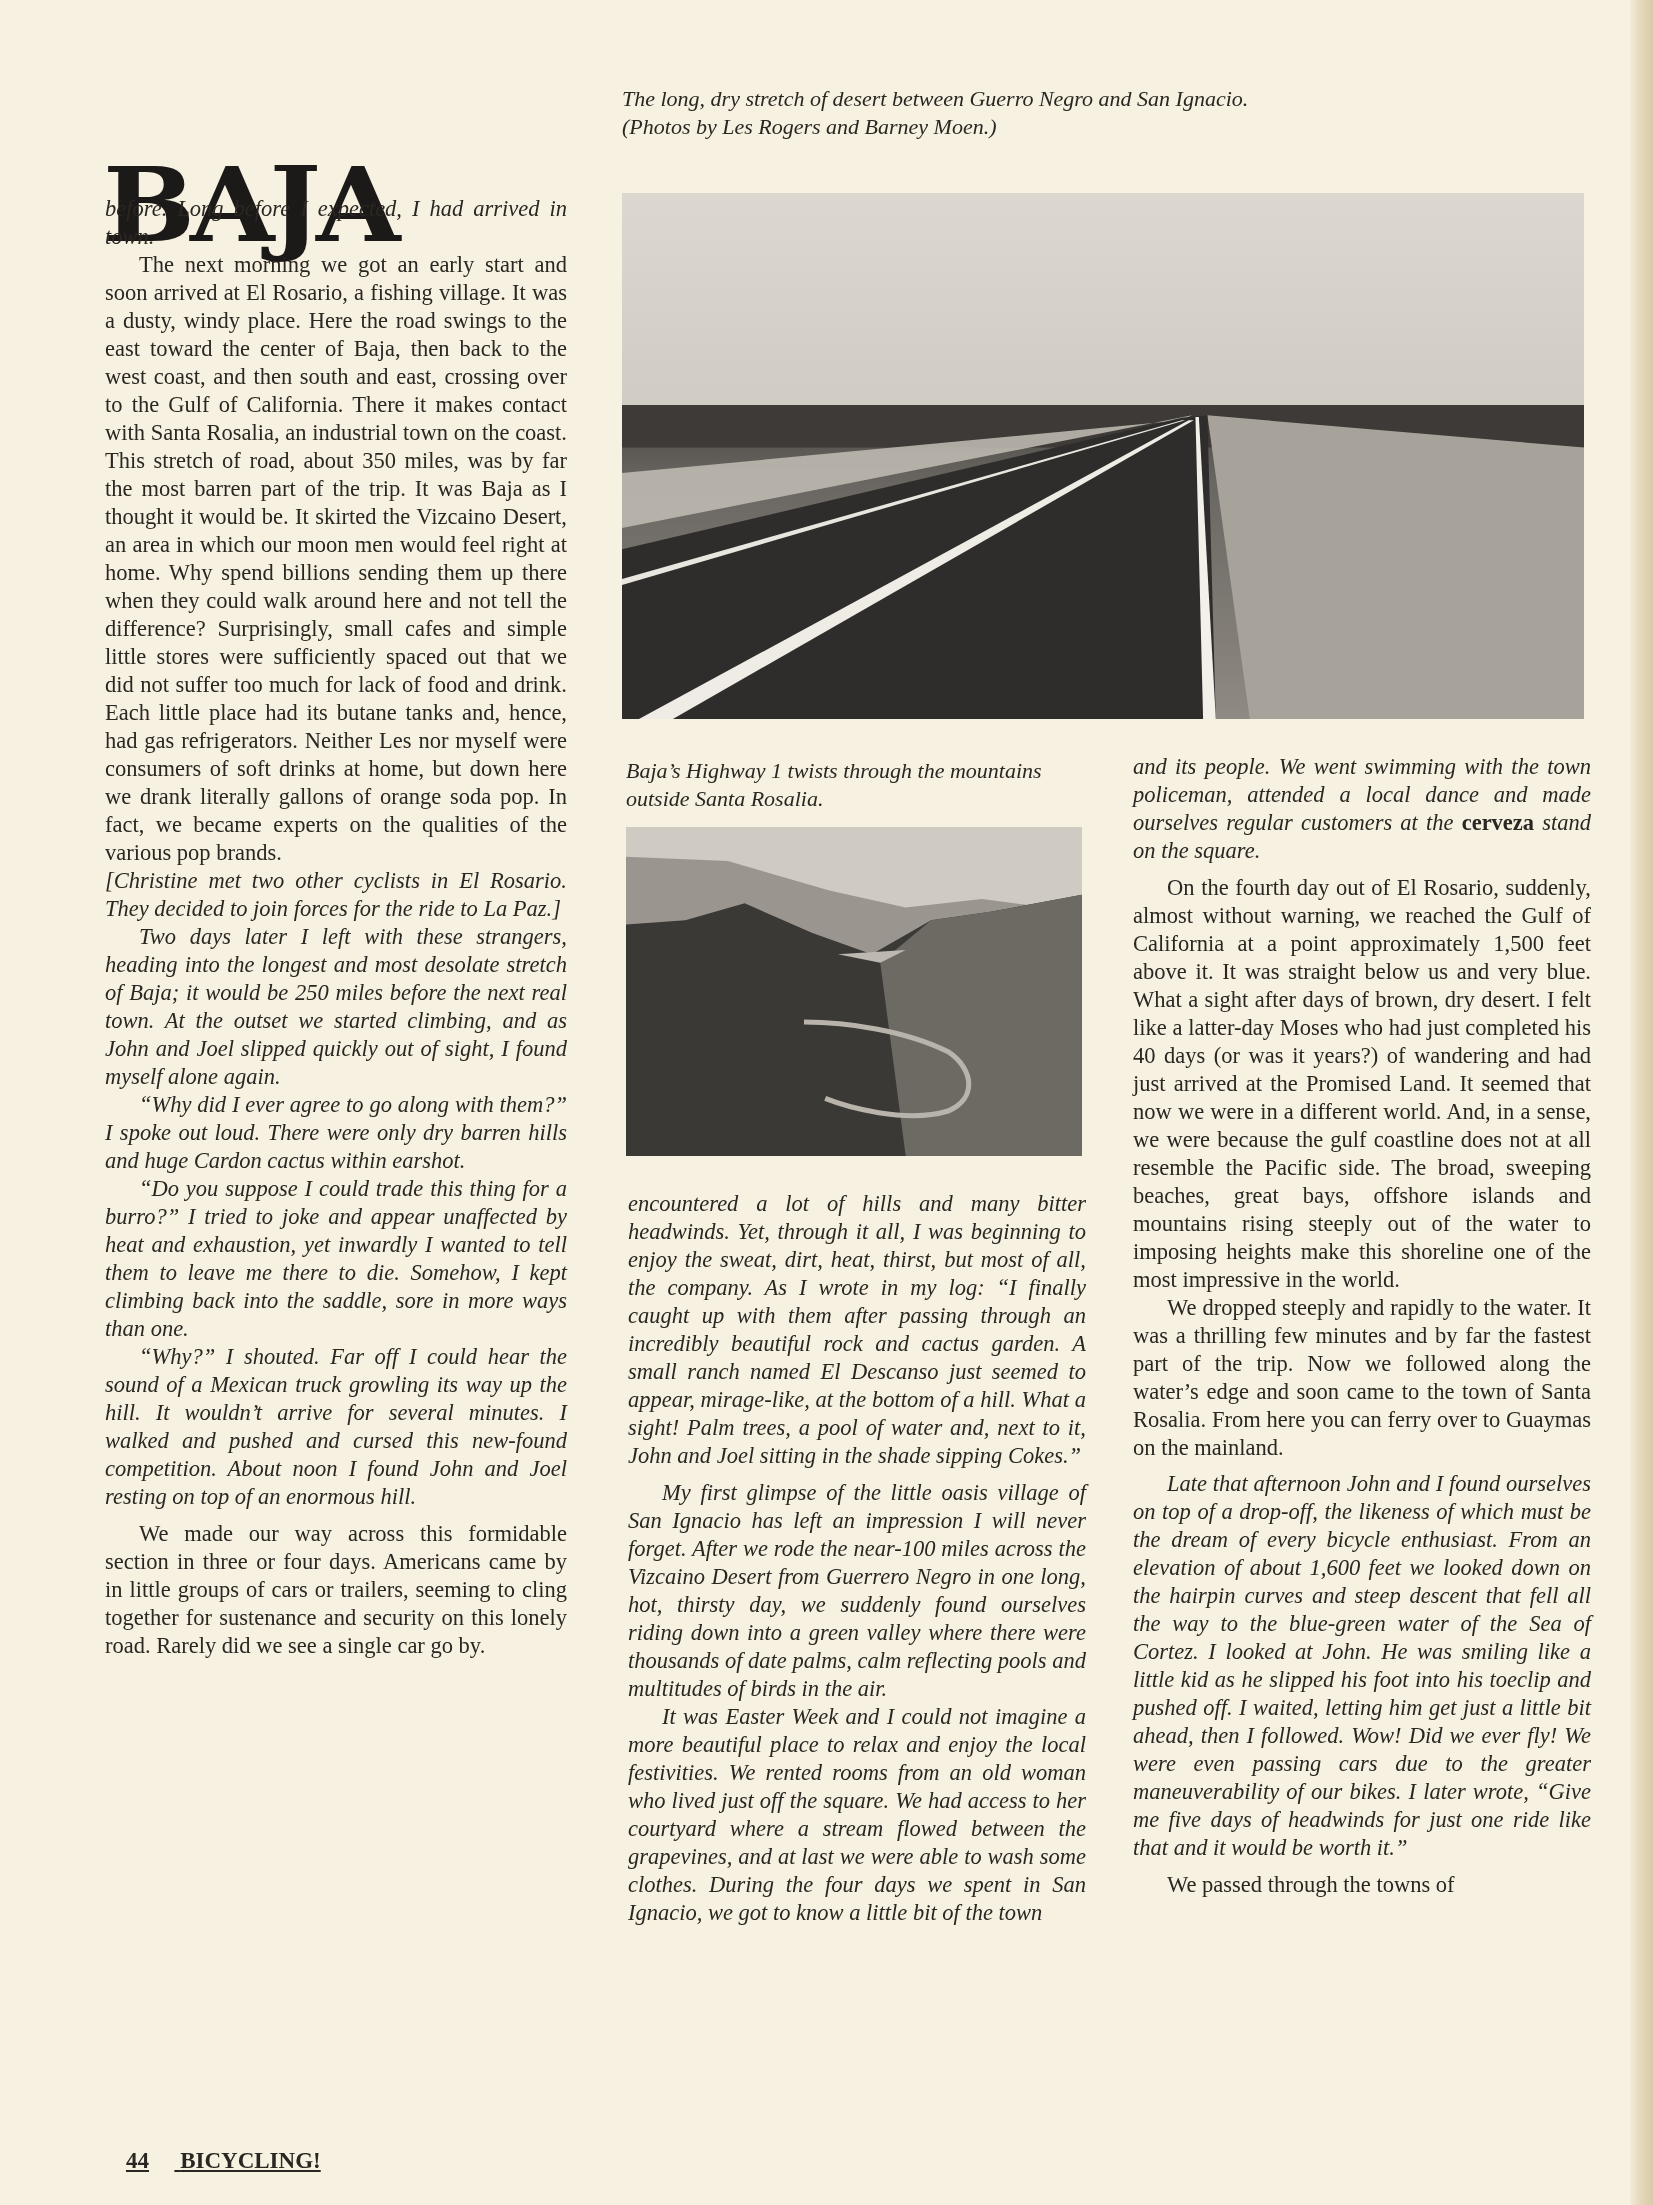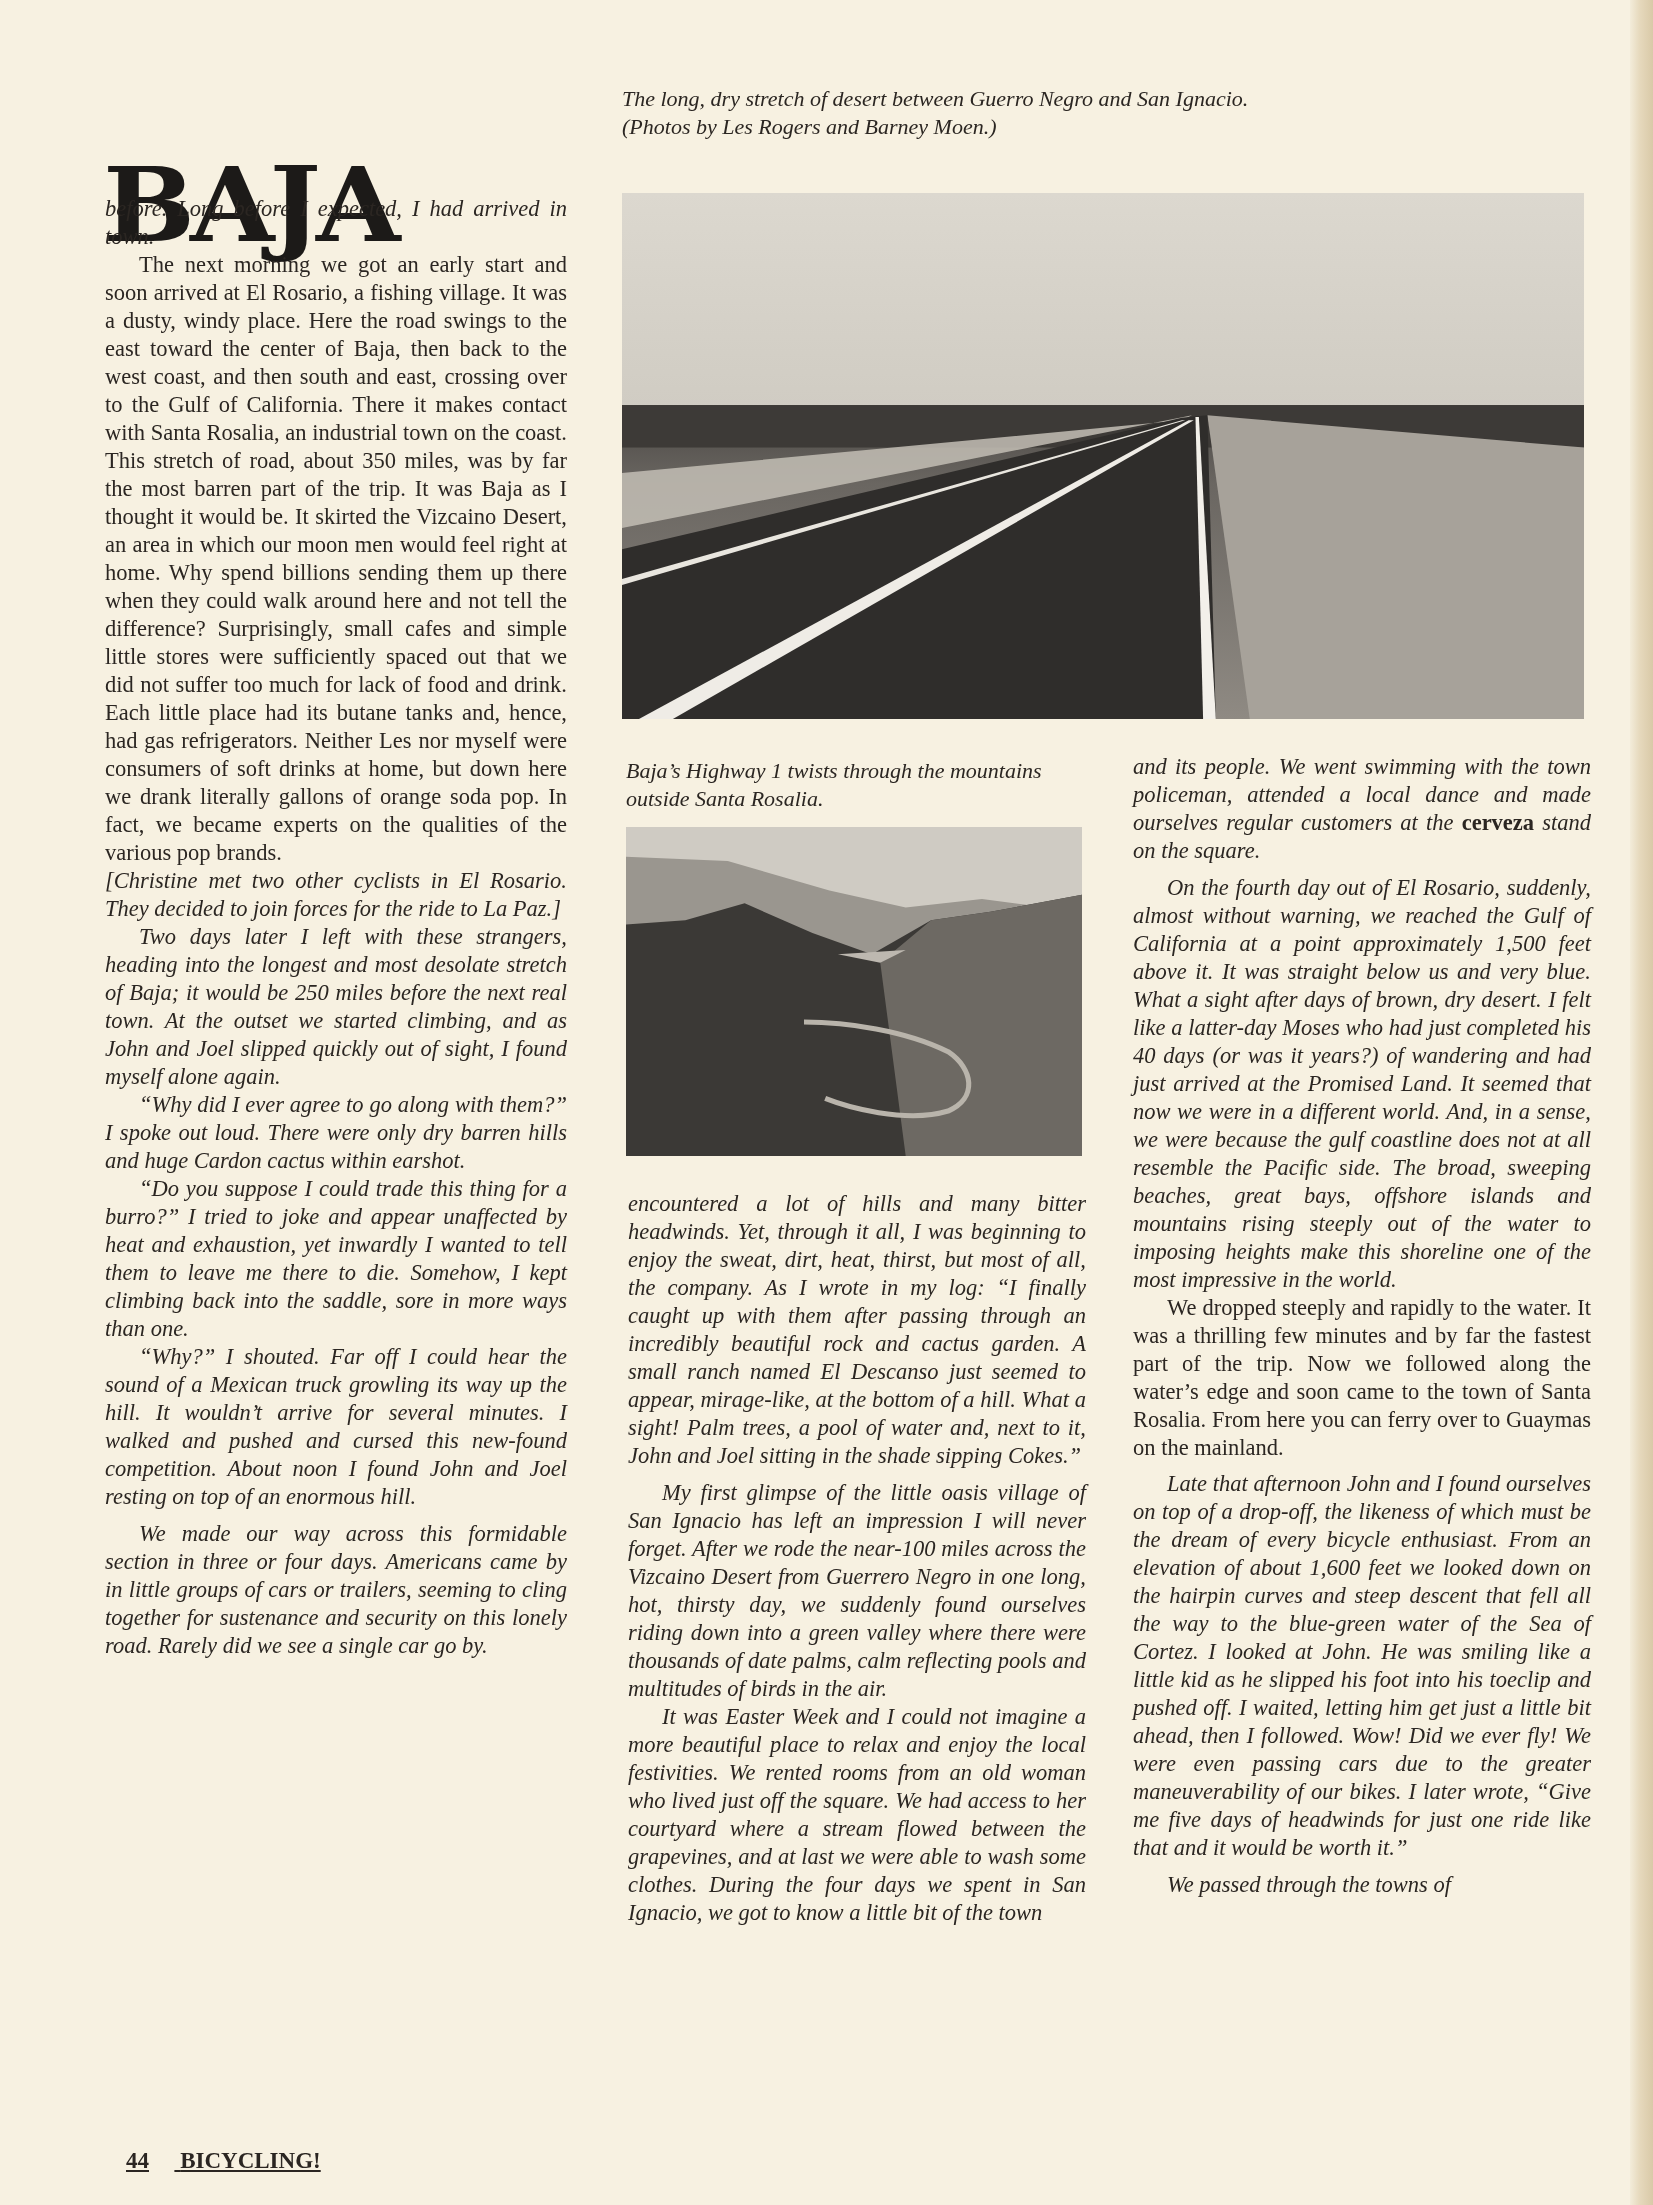--- a/index.html
+++ b/index.html
@@ -20,21 +20,21 @@
     color:#1c1a18; transform:scaleY(0.95);
   }
   .caption {
     position:absolute; font-style:italic; font-size:22px; line-height:28px; color:#2b2622;
   }
   .col {
     position:absolute; font-size:22.5px; line-height:28px; text-align:justify; color:#2b2622;
   }
   .col p { margin:0; }
   .col p.ind { text-indent:34px; }
-  .col p.gap { margin-top:8.5px;font-style:italic; }
+  .col p.gap { margin-top:8.5px; }
   .it { font-style:italic; }
   .rm { font-style:normal;font-weight:bold; }
   .photo { position:absolute; overflow:hidden; }
   .footer {
     position:absolute; left:126px; top:2148px; font-size:23px; font-weight:bold; color:#2b2622;text-decoration:underline;
   }
   .footer span { margin-right:25.4px; }
 </style>
 </head>
 <body>

